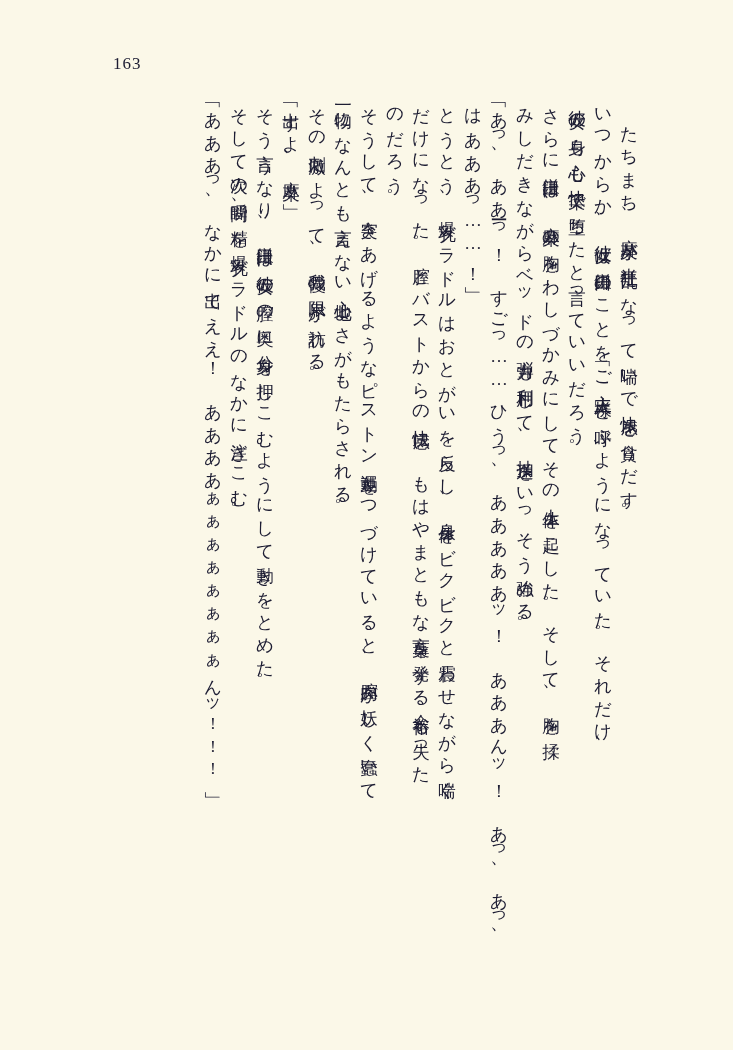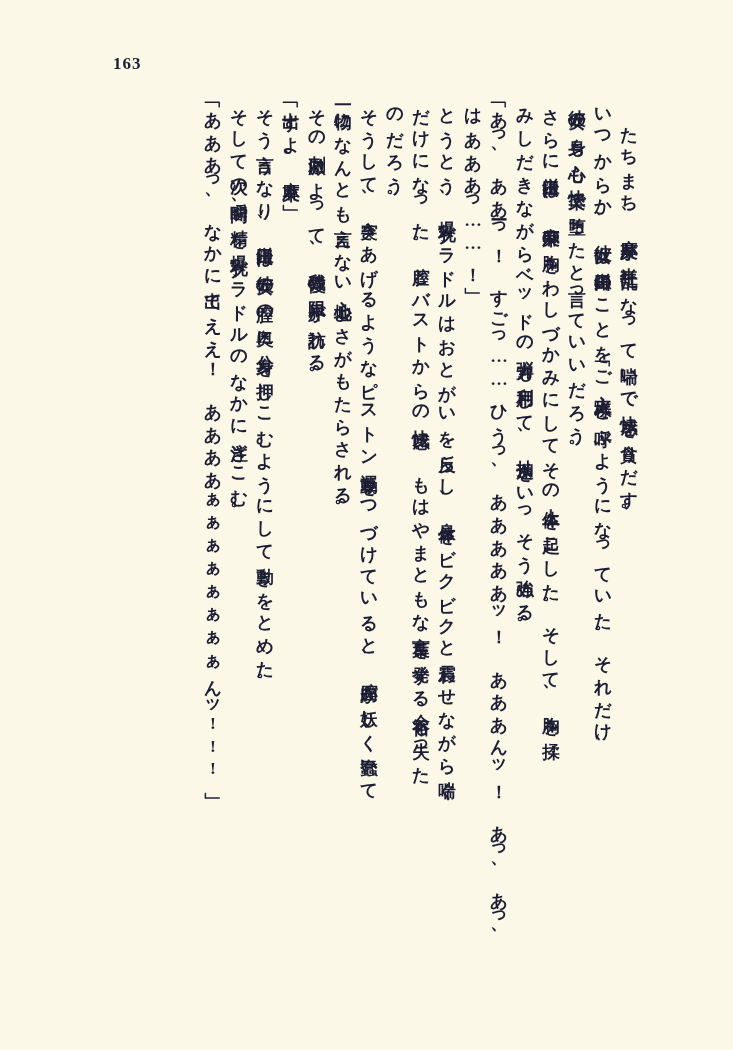--- a/index.html
+++ b/index.html
@@ -8,21 +8,20 @@
     background: #ffffff;
   }
   #page {
     position: relative;
     width: 733px;
     height: 1050px;
     background: #fbf8e8;
     overflow: hidden;
     font-family: "Liberation Serif", "DejaVu Serif", serif;
     color: #1a1a2e;
-    font-weight: bold;
   }
   
   #page-number {
     position: absolute;
     top: 54px;
     left: 113px;
     font-size: 17px;
     letter-spacing: 1px;
     color: #1d1d33;
     font-family: "Liberation Serif", "DejaVu Serif", serif;

